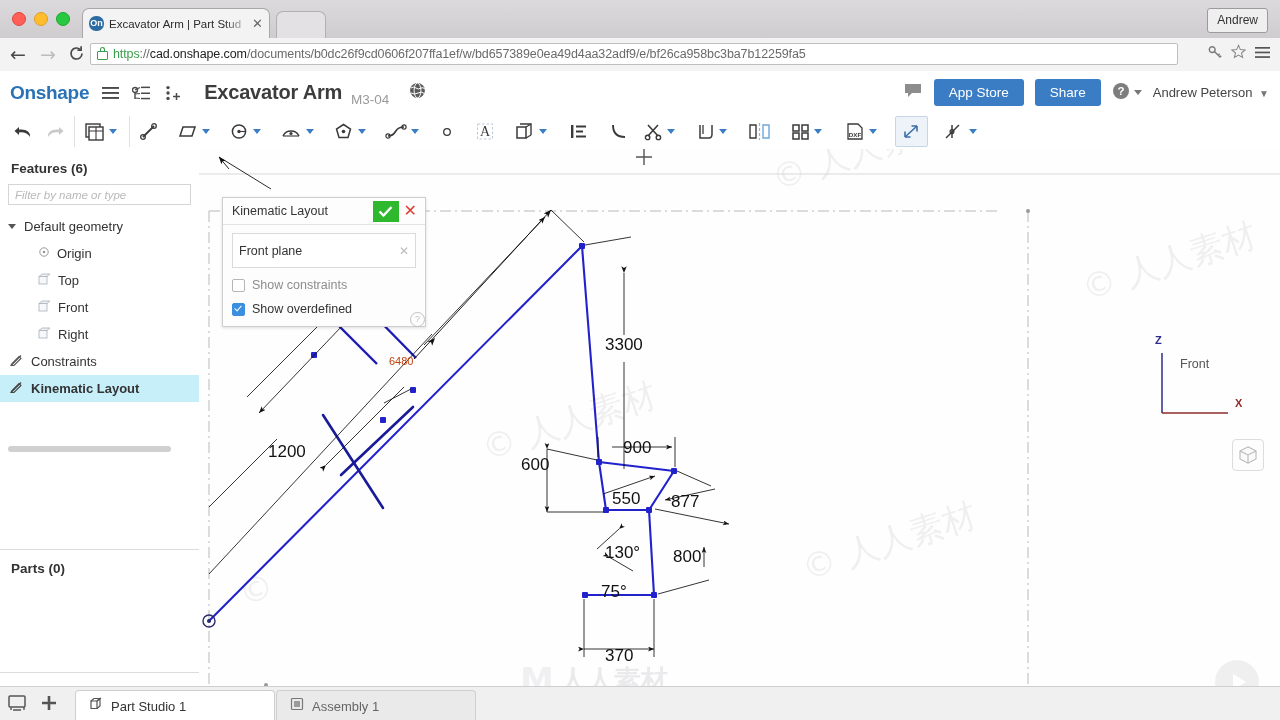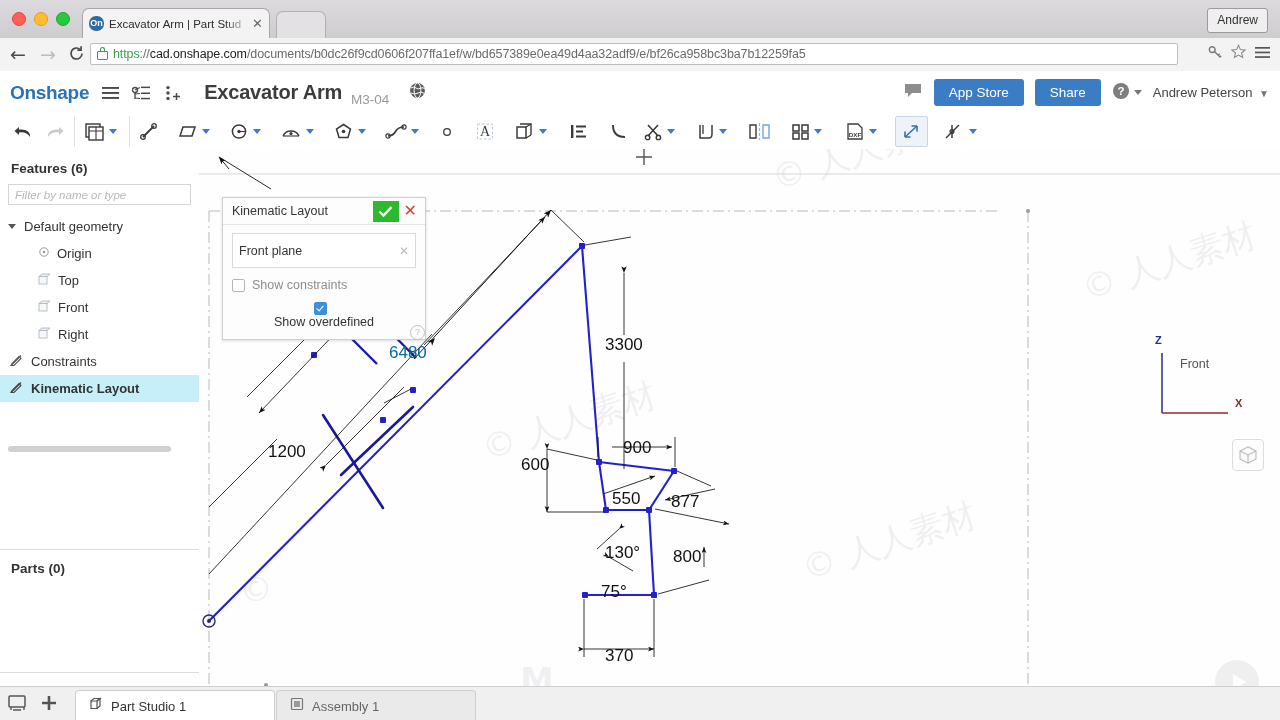--- a/index.html
+++ b/index.html
@@ -775,21 +775,21 @@
       </g>
 
       <g stroke="#111" stroke-width=".9" fill="none">
         <path d="M30 20 L20 8" marker-end="url(#ah)"></path>
         <path d="M20 8 L72 40"></path>
       </g>
     </svg>
 
     <div style="position:absolute;left:0;top:0;width:1081px;height:537px;">
       <div style="position:absolute;left:180px;top:158px;font-size:17px;color:#111;">1000</div>
-      <div style="position:absolute;left:190px;top:194px;font-size:17px;color:#0369a1;">6480</div>
+      <div style="position:absolute;left:190px;top:206px;font-size:11px;color:#c2410c;">6480</div>
       <div style="position:absolute;left:69px;top:293px;font-size:17px;color:#111;">1200</div>
       <div style="position:absolute;left:406px;top:186px;font-size:17px;color:#111;">3300</div>
       <div style="position:absolute;left:322px;top:306px;font-size:17px;color:#111;">600</div>
       <div style="position:absolute;left:400px;top:289px;font-size:17px;color:#111;margin-left:24px;">900</div>
       <div style="position:absolute;left:413px;top:340px;font-size:17px;color:#111;">550</div>
       <div style="position:absolute;left:472px;top:343px;font-size:17px;color:#111;">877</div>
       <div style="position:absolute;left:474px;top:398px;font-size:17px;color:#111;">800</div>
       <div style="position:absolute;left:406px;top:394px;font-size:17px;color:#111;">130°</div>
       <div style="position:absolute;left:402px;top:433px;font-size:17px;color:#111;">75°</div>
       <div style="position:absolute;left:406px;top:497px;font-size:17px;color:#111;">370</div>
@@ -833,30 +833,31 @@
       <div class="dlg-field">
         <span class="v">Front plane</span>
         <span class="x">✕</span>
       </div>
 
       <div class="dlg-chk">
         <span class="cbox"></span>
         <span class="t dis">Show constraints</span>
       </div>
 
-      <div class="dlg-chk" style="position:relative;flex-direction:column;">
+      <div class="dlg-chk" style="position:relative;">
         <span class="cbox on"></span>
         <span class="t en">Show overdefined</span>
         <span class="helpq">?</span>
       </div>
     </div>
   </div>
 
   <div class="wm-center">
     <span class="m">M</span>
+    <span class="cn">人人素材</span>
   </div>
 
   <div class="playwm">
     <div class="tri"></div>
   </div>
 
   <div class="bottombar">
     <div class="bb-icons">
       <span>
         <svg width="20" height="18" viewBox="0 0 20 18">

